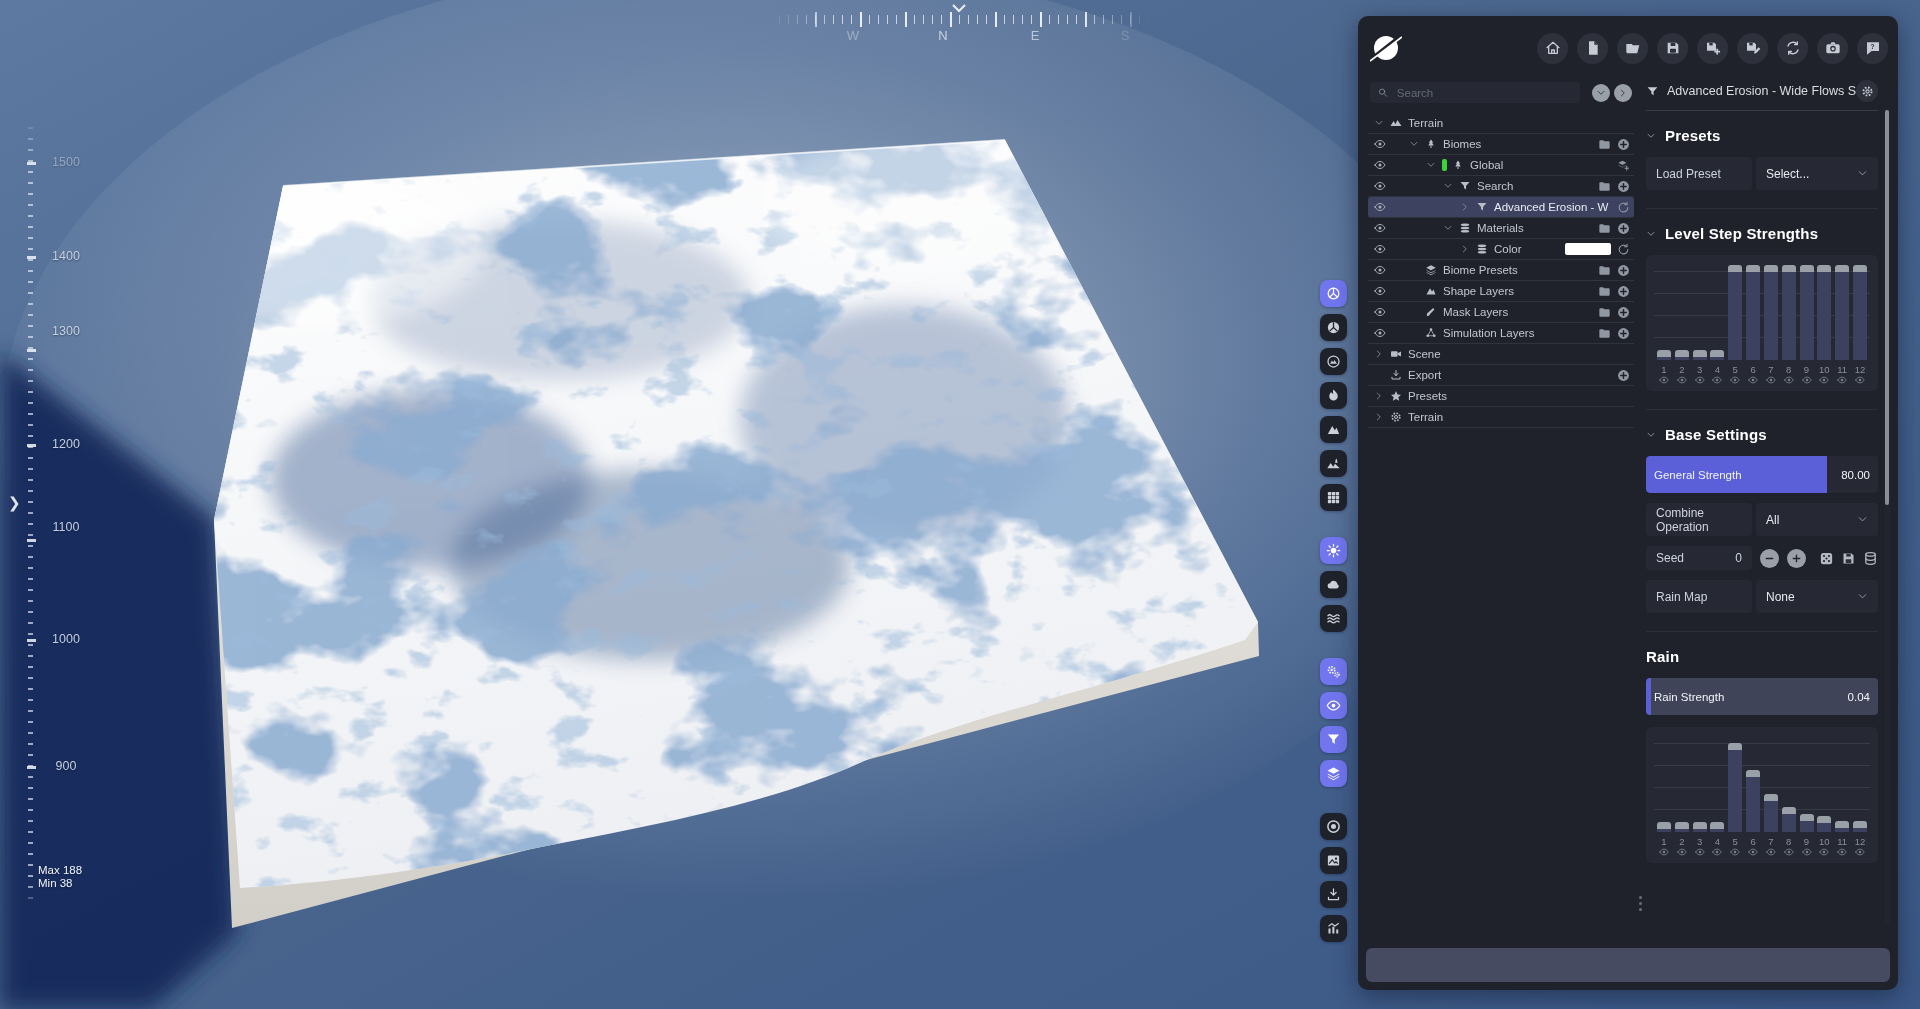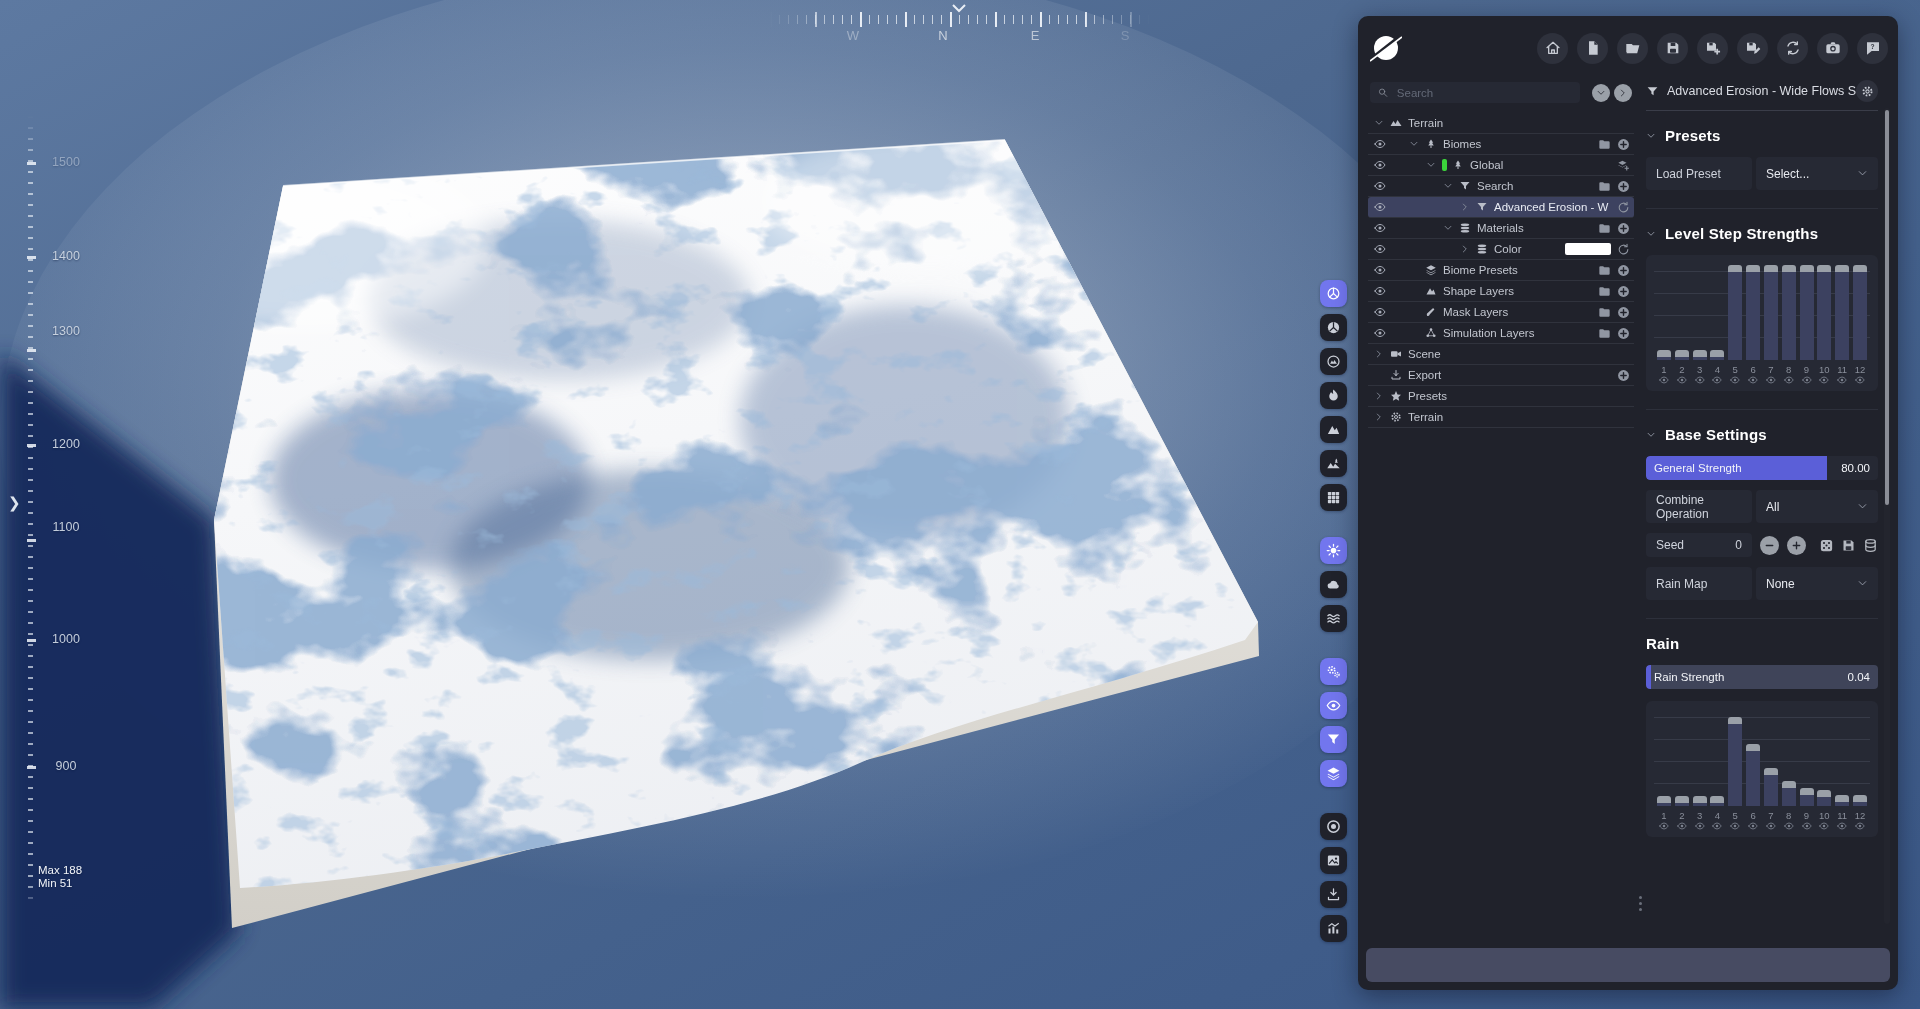--- a/index.html
+++ b/index.html
@@ -120,21 +120,21 @@
   .grid-line{position:absolute;left:0;right:0;height:1px;background:#373b48}
   .bcol{width:14px;display:flex;flex-direction:column;align-items:stretch;cursor:pointer;z-index:1}
   .bcap{height:7px;border-radius:3px 3px 0 0;background:#9aa0a8;flex:none}
   .bbody{background:#3c4160}
   .nums,.eyes{display:flex;justify-content:space-between;padding:0 3px}
   .nums{margin-top:4px}
   .bnum{width:14px;text-align:center;font-size:9.5px;color:#8a8f9b}
   .beye{width:14px;height:10px;color:#7d8390;display:flex;align-items:center;justify-content:center;cursor:pointer}
   .beye svg{width:10px;height:10px}
 
-  .slider{position:relative;height:24px;border-radius:4px;background:#262934;overflow:hidden;cursor:pointer}
+  .slider{position:relative;height:37px;border-radius:4px;background:#262934;overflow:hidden;cursor:pointer}
   .slider.light{background:#3f4459}
   .sfill{position:absolute;left:0;top:0;bottom:0;background:#5b5fd8;border-radius:4px 0 0 4px}
   .slabel{position:absolute;left:8px;top:0;bottom:0;display:flex;align-items:center;
     font-size:11.5px;color:#f2f4f8;z-index:1}
   .svalue{position:absolute;right:8px;top:0;bottom:0;display:flex;align-items:center;
     font-size:11.5px;color:#f2f4f8;z-index:1}
   .gap10{height:10px}
   .seed-row{display:flex;align-items:center;margin-top:10px}
   .seed-cell{background:#262934;border-radius:4px;height:24px;width:106px;flex:none;
     display:flex;align-items:center;justify-content:space-between;padding:0 10px;
@@ -232,21 +232,21 @@
       <span class="rlabel" style="top:520px;opacity:0.95">1100</span>
       <span class="rmajor" style="top:539px"></span>
       <span class="rlabel" style="top:632px;opacity:0.95">1000</span>
       <span class="rmajor" style="top:639px"></span>
       <span class="rlabel" style="top:759px;opacity:0.95">900</span>
       <span class="rmajor" style="top:766px"></span>
     </div>
 
   <div class="minmax">
     <div>Max 188</div>
-    <div>Min 51</div>
+    <div>Min 38</div>
   </div>
 
   <div class="expander">❯</div>
 </div>
 
 <div class="side-toolbar" id="side-toolbar">
     <div class="side-group">
       <div class="side-btn active">
         <span class="icw ">
           <svg viewBox="0 0 24 24" fill="none" stroke="currentColor" stroke-width="2" stroke-linecap="round" stroke-linejoin="round">

